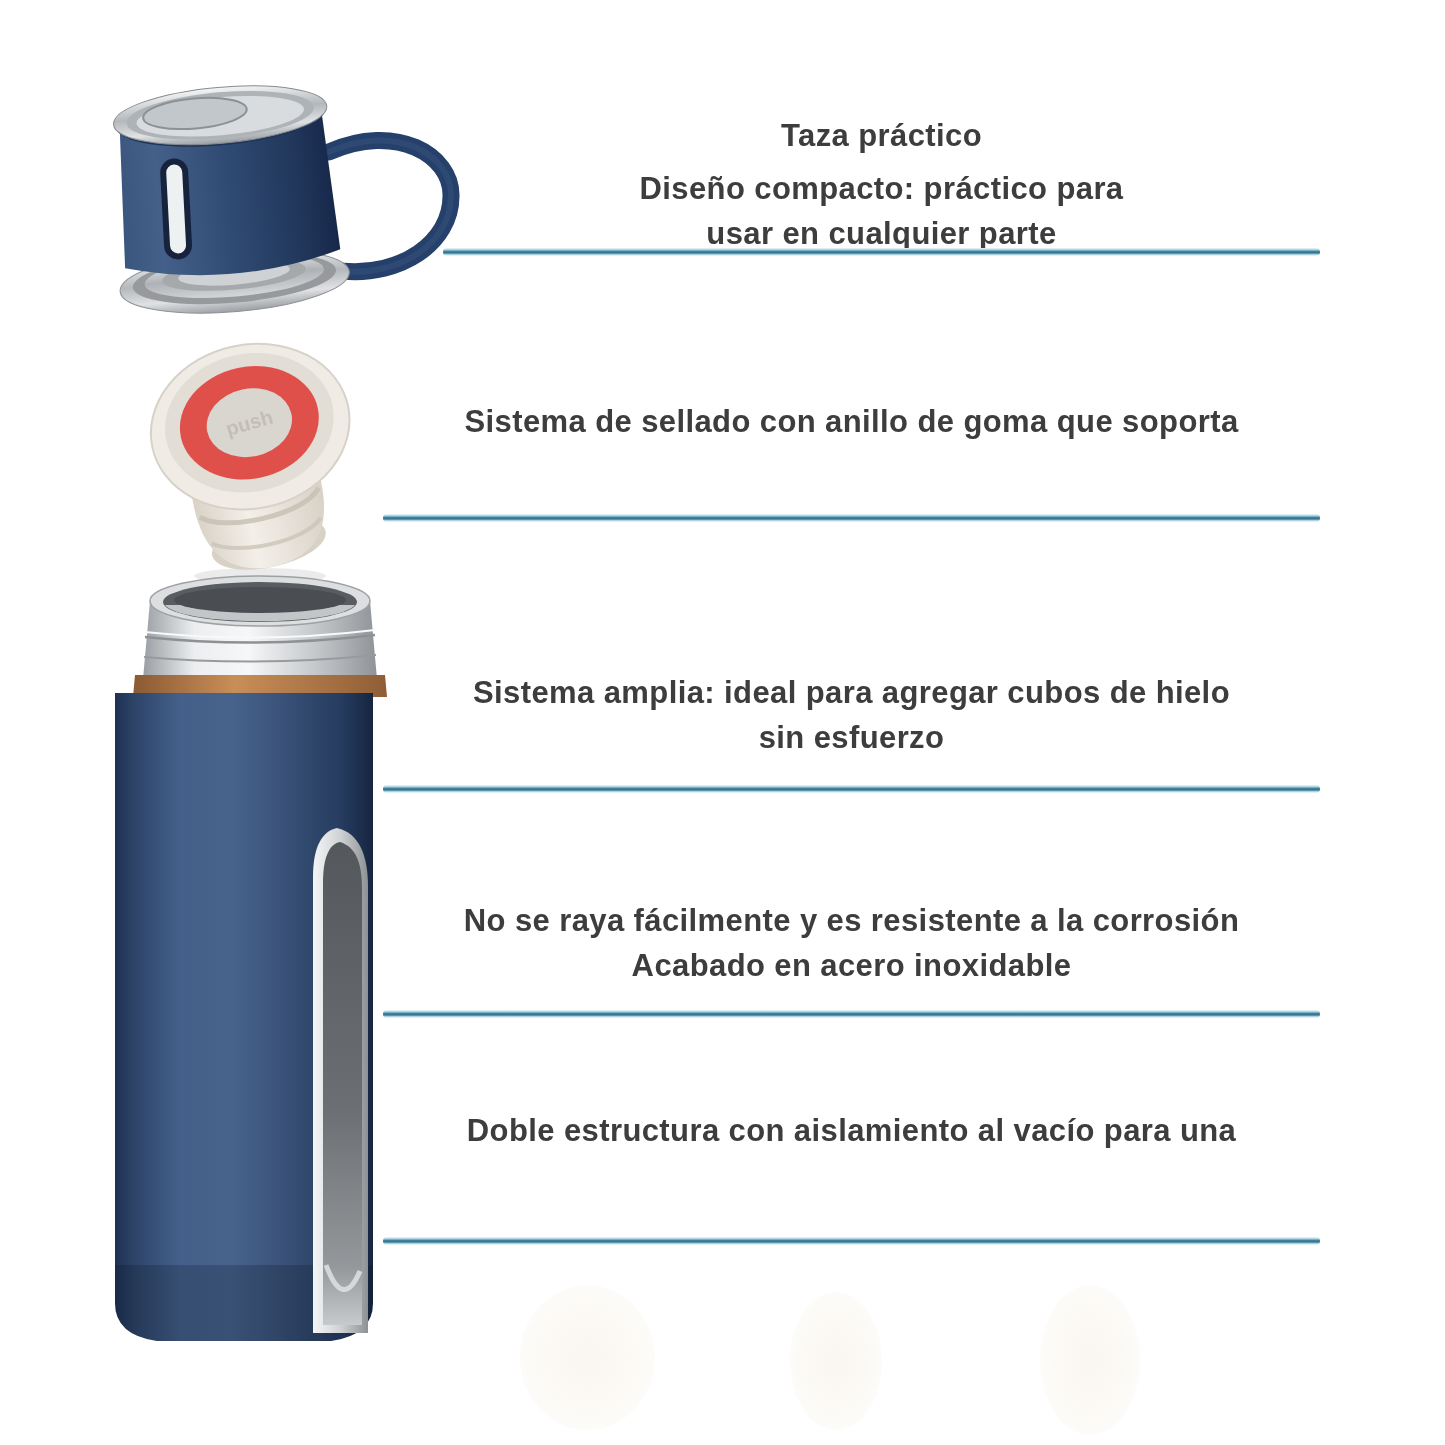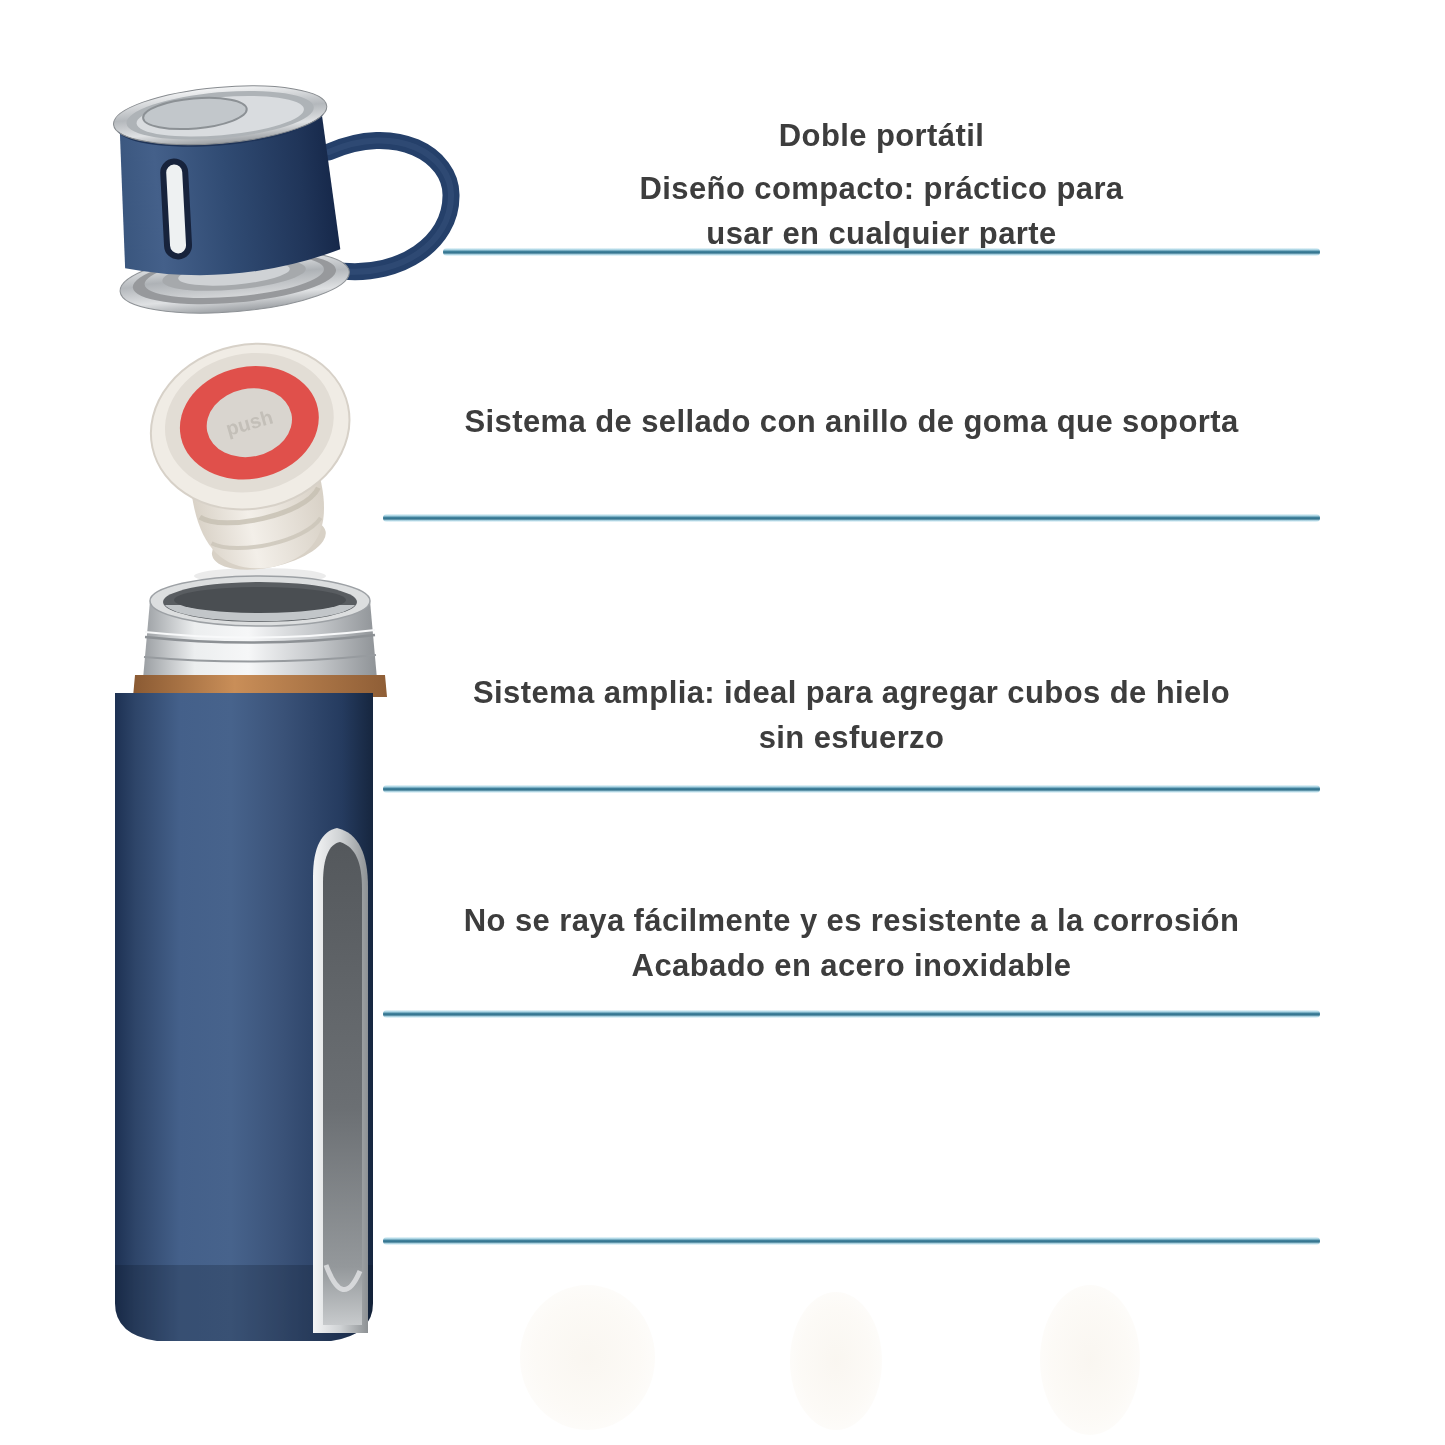--- a/index.html
+++ b/index.html
@@ -160,21 +160,21 @@
     <path d="M235 267 C251 272 257 288 257 314 L257 750 L218 750 L218 308 C218 283 224 269 235 267 Z" fill="url(#glassGrad)"></path>
     <path d="M221 690 Q238 736 255 696" fill="none" stroke="#dfe1e3" stroke-width="5" opacity="0.85"></path>
   </g>
 </svg>
 
 <div class="ghost" style="left:520px;top:1285px;width:135px;height:145px;"></div>
 <div class="ghost" style="left:790px;top:1292px;width:92px;height:138px;"></div>
 <div class="ghost" style="left:1040px;top:1285px;width:100px;height:150px;"></div>
 
 <section class="feature" style="left:443px;top:113px;width:877px;">
-  <p class="gap">Doble portátil</p>
+  <p class="gap">Taza práctico</p>
   <p>Diseño compacto: práctico para</p>
   <p>usar en cualquier parte</p>
 </section>
 <div class="divider" style="left:443px;top:248px;width:877px;"></div>
 
 <section class="feature" style="left:383px;top:399px;width:937px;">
   <p>Sistema de sellado con anillo de goma que soporta</p>
 </section>
 <div class="divider" style="left:383px;top:514px;width:937px;"></div>
 
@@ -184,14 +184,15 @@
 </section>
 <div class="divider" style="left:383px;top:785px;width:937px;"></div>
 
 <section class="feature" style="left:383px;top:898px;width:937px;">
   <p>No se raya fácilmente y es resistente a la corrosión</p>
   <p>Acabado en acero inoxidable</p>
 </section>
 <div class="divider" style="left:383px;top:1010px;width:937px;"></div>
 
 <section class="feature" style="left:383px;top:1108px;width:937px;">
+  <p>Doble estructura con aislamiento al vacío para una</p>
 </section>
 <div class="divider" style="left:383px;top:1237px;width:937px;"></div>
 
 </body></html>

